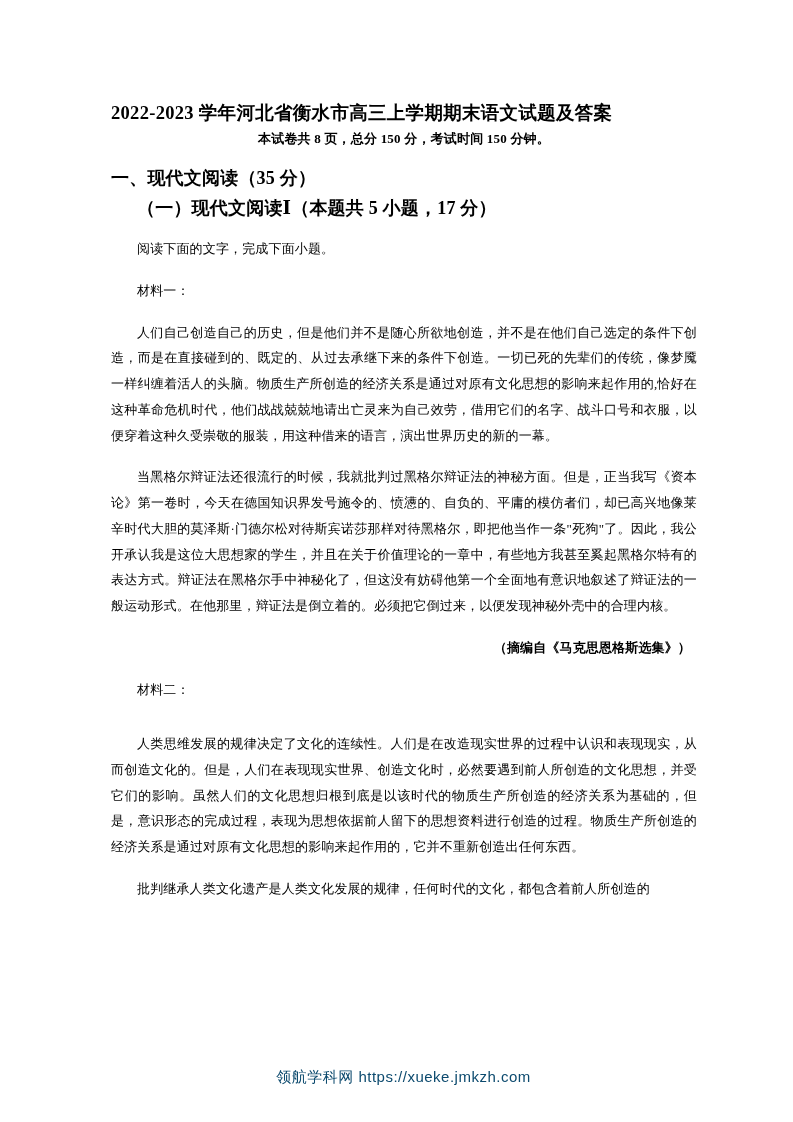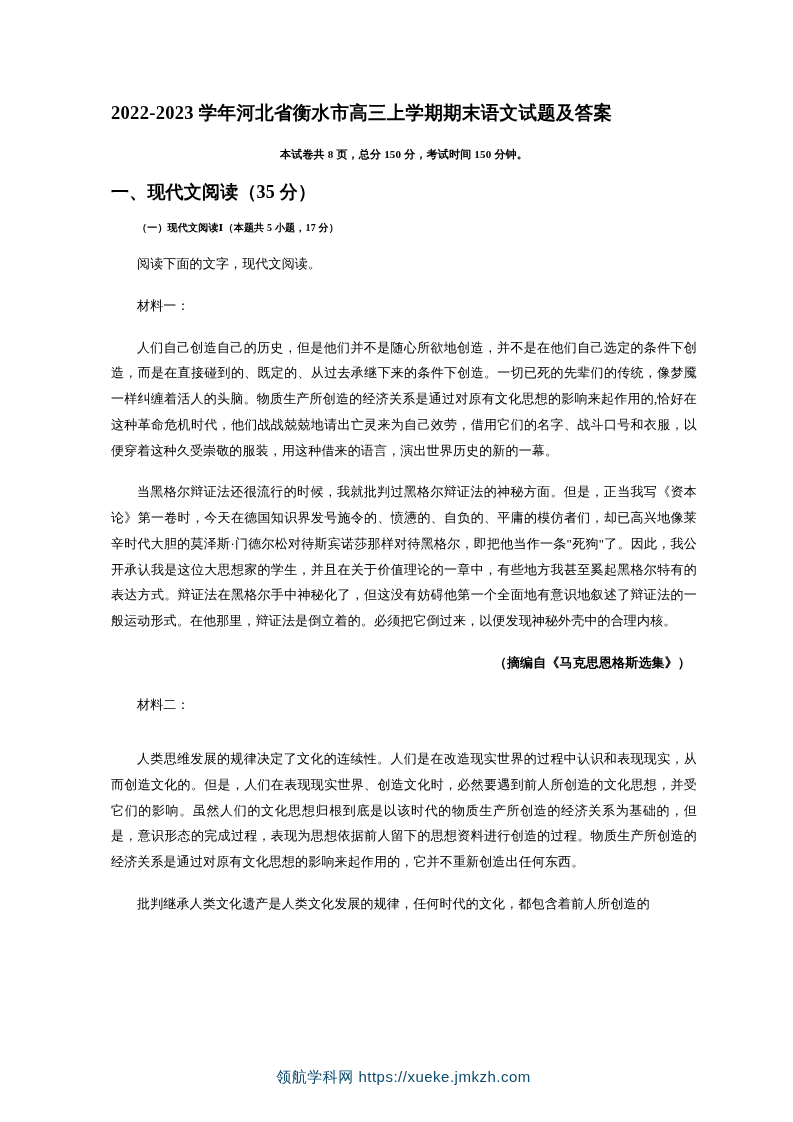--- a/index.html
+++ b/index.html
@@ -31,35 +31,34 @@
   h1.doc-title {
     font-size: 18.5px;
     font-weight: bold;
     line-height: 1.85;
     margin: 0;
     text-align: left;
     letter-spacing: 0.3px;
     font-family: "Liberation Serif", "DejaVu Serif", serif;
   }
   .subtitle {
-    margin-top: 17px;
     text-align: center;
-    font-size: 11px;
+    font-size: 13px;
     font-weight: bold;
     letter-spacing: 0.2px;
   }
   .section-h {
     margin-top: 18px;
     font-size: 18px;
     font-weight: bold;
     letter-spacing: 0.2px;
   }
   .sub-section-h {
-    margin-top: 17px;
-    font-size: 10px;
+    margin-top: 6px;
+    font-size: 18px;
     font-weight: bold;
     text-indent: 26px;
     letter-spacing: 0.2px;
   }
   p.body-line {
     margin: 0;
     margin-top: 16px;
     font-size: 13px;
     line-height: 1.98;
     text-align: justify;
@@ -99,21 +98,21 @@
   <div class="content">
 
     <h1 class="doc-title">2022-2023 学年河北省衡水市高三上学期期末语文试题及答案</h1>
 
     <div class="subtitle">本试卷共 8 页，总分 150 分，考试时间 150 分钟。</div>
 
     <div class="section-h">一、现代文阅读（35 分）</div>
 
     <div class="sub-section-h">（一）现代文阅读Ⅰ（本题共 5 小题，17 分）</div>
 
-    <p class="body-line">阅读下面的文字，现代文阅读。</p>
+    <p class="body-line">阅读下面的文字，完成下面小题。</p>
 
     <p class="body-line">材料一：</p>
 
     <p class="body-line">人们自己创造自己的历史，但是他们并不是随心所欲地创造，并不是在他们自己选定的条件下创造，而是在直接碰到的、既定的、从过去承继下来的条件下创造。一切已死的先辈们的传统，像梦魇一样纠缠着活人的头脑。物质生产所创造的经济关系是通过对原有文化思想的影响来起作用的,恰好在这种革命危机时代，他们战战兢兢地请出亡灵来为自己效劳，借用它们的名字、战斗口号和衣服，以便穿着这种久受崇敬的服装，用这种借来的语言，演出世界历史的新的一幕。</p>
 
     <p class="body-line">当黑格尔辩证法还很流行的时候，我就批判过黑格尔辩证法的神秘方面。但是，正当我写《资本论》第一卷时，今天在德国知识界发号施令的、愤懑的、自负的、平庸的模仿者们，却已高兴地像莱辛时代大胆的莫泽斯·门德尔松对待斯宾诺莎那样对待黑格尔，即把他当作一条"死狗"了。因此，我公开承认我是这位大思想家的学生，并且在关于价值理论的一章中，有些地方我甚至奚起黑格尔特有的表达方式。辩证法在黑格尔手中神秘化了，但这没有妨碍他第一个全面地有意识地叙述了辩证法的一般运动形式。在他那里，辩证法是倒立着的。必须把它倒过来，以便发现神秘外壳中的合理内核。</p>
 
     <p class="cite">（摘编自《马克思恩格斯选集》）</p>
 
     <p class="body-line">材料二：</p>

